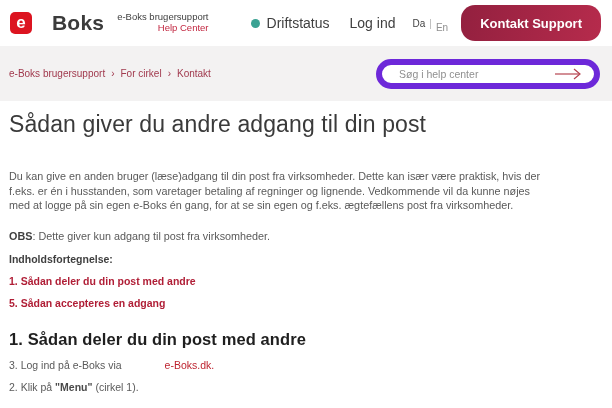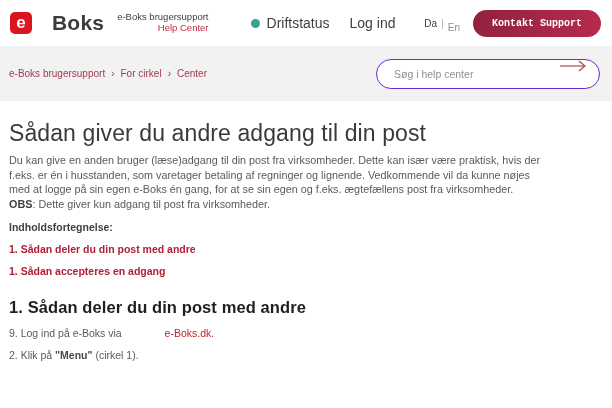--- a/index.html
+++ b/index.html
@@ -48,24 +48,24 @@
   }
   .header-right { margin-left: auto; display: flex; align-items: center; gap: 13px; }
   .lang { font-size: 10px; display: flex; gap: 4px; align-items: center; }
   .lang .da { color: #3f3f3f; cursor: pointer; text-align: right; }
   .lang .sep { color: #b5b5b5; }
   .lang .en { color: #8f8f8f; cursor: pointer; margin-top: 8px; }
   .contact-btn {
     border: none;
     background: linear-gradient(100deg, #93203F, #B62B4C);
     color: #ffffff;
-    font-family: Liberation Mono, monospace;
-    font-size: 10px;
+    font-family: Liberation Sans, sans-serif;
+    font-size: 13px;
     font-weight: 600;
-    height: 27px;
+    height: 36px;
     padding: 0 19px;
     border-radius: 14px;
     cursor: pointer;
   }
 
   
   .band {
     height: 55px;
     background: #F3F2F2;
     display: flex;
@@ -73,46 +73,47 @@
     padding: 0 12px 0 9px;
   }
   .breadcrumb { display: flex; align-items: center; gap: 6px; font-size: 10px; color: #A13A4E; }
   .breadcrumb a { color: #A13A4E; text-decoration: none; cursor: pointer; }
   .breadcrumb .bc-sep { font-size: 10px; color: #A13A4E; }
   .search-pill {
     margin-left: auto;
     width: 224px;
     height: 30px;
     background: #ffffff;
-    border: 1px solid #6d28d9;
+    border: 6px solid #6d28d9;
     border-radius: 15px;
     display: flex;
+    align-items: center;
     padding: 0 12px 0 17px;
   }
   .search-pill input {
     border: none; outline: none; background: transparent;
     font-family: inherit; font-size: 10.5px; color: #4a4a4a;
     flex: 1; min-width: 0;
   }
   .search-pill input::placeholder { color: #8f8f8f; }
   .search-submit { border: none; background: transparent; cursor: pointer; padding: 0; display: flex; }
 
   
   .content { padding: 0 0 0 9px; width: 560px; }
   h1 {
-    margin-top: 16px;
+    margin-top: 7px;
     font-size: 23px;
     font-weight: 400;
     line-height: 32px;
     color: #3a3a3a;
     letter-spacing: 0.1px;
   }
   .body-text { font-size: 10.8px; line-height: 14.5px; color: #5a5a5a; }
-  .intro { margin-top: 4px; width: 540px; }
-  .obs { width: 540px; }
+  .intro { margin-top: 29px; width: 540px; }
+  .obs { margin-top: 16px; width: 540px; }
   .obs strong { color: #3f3f3f; }
   .toc-title { margin-top: 10px; font-size: 10.5px; font-weight: bold; color: #3f3f3f; }
   .toc-link {
     display: block;
     margin-top: 10px;
     font-size: 10.5px;
     font-weight: bold;
     color: #B01E36;
     text-decoration: none;
     cursor: pointer;
@@ -152,21 +153,21 @@
     <button class="contact-btn">Kontakt Support</button>
   </div>
 </div>
 
 <div class="band">
   <div class="breadcrumb">
     <a>e-Boks brugersupport</a>
     <span class="bc-sep">›</span>
     <a>For cirkel</a>
     <span class="bc-sep">›</span>
-    <a>Center</a>
+    <a>Kontakt</a>
   </div>
   <div class="search-pill">
     <input type="text" placeholder="Søg i help center" style="">
     <button class="search-submit">
       <svg width="28" height="12" viewBox="0 0 28 12">
         <line x1="1" y1="6" x2="25" y2="6" stroke="#B5434F" stroke-width="1.2"></line>
         <polyline points="20,1 26,6 20,11" fill="none" stroke="#B5434F" stroke-width="1.2"></polyline>
       </svg>
     </button>
   </div>
@@ -176,24 +177,24 @@
   <h1>Sådan giver du andre adgang til din post</h1>
 
   <p class="body-text intro">Du kan give en anden bruger (læse)adgang til din post fra virksomheder. Dette kan især være praktisk, hvis der f.eks. er én i husstanden, som varetager betaling af regninger og lignende. Vedkommende vil da kunne nøjes med at logge på sin egen e-Boks én gang, for at se sin egen og f.eks. ægtefællens post fra virksomheder.</p>
 
   <p class="body-text obs">
     <strong>OBS</strong><span>: Dette giver kun adgang til post fra virksomheder.</span><br>
   </p>
 
   <div class="toc-title">Indholdsfortegnelse:</div>
   <a class="toc-link">1. Sådan deler du din post med andre</a>
-  <a class="toc-link">1. Sådan accepteres en adgang</a>
+  <a class="toc-link">5. Sådan accepteres en adgang</a>
 
   <h2>1. Sådan deler du din post med andre</h2>
 
   <p class="step">
-    <span>9. Log ind på e-Boks via </span><a>e-Boks.dk.</a>
+    <span>3. Log ind på e-Boks via </span><a>e-Boks.dk.</a>
   </p>
   <p class="step">
     <span>2. Klik på </span><strong>"Menu"</strong><span> (cirkel 1).</span>
   </p>
 
 </div>
 
 </body></html>

